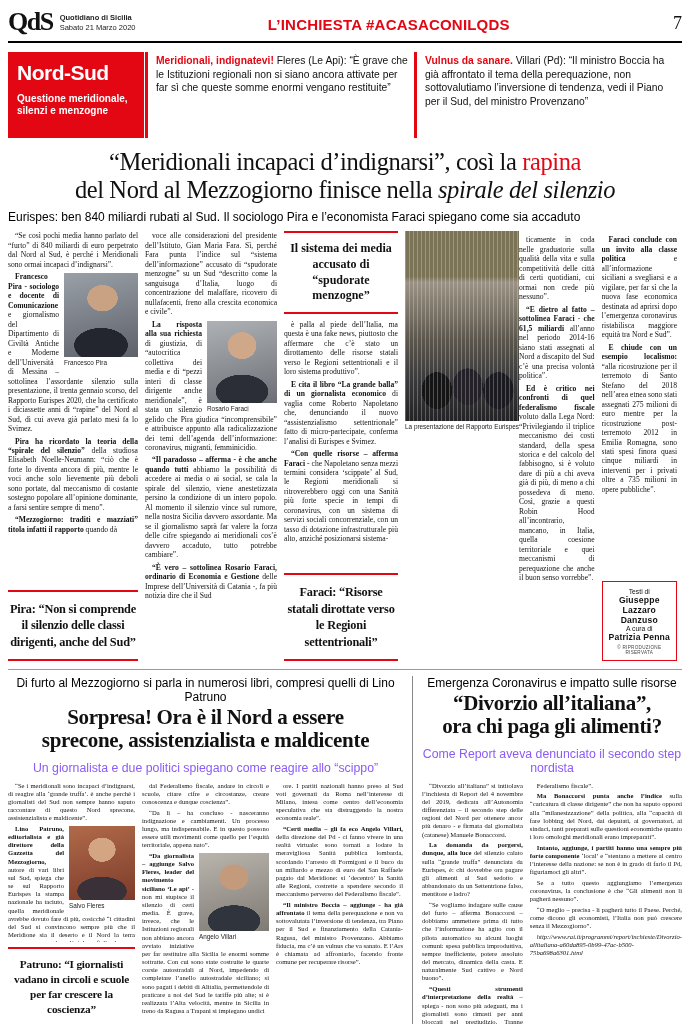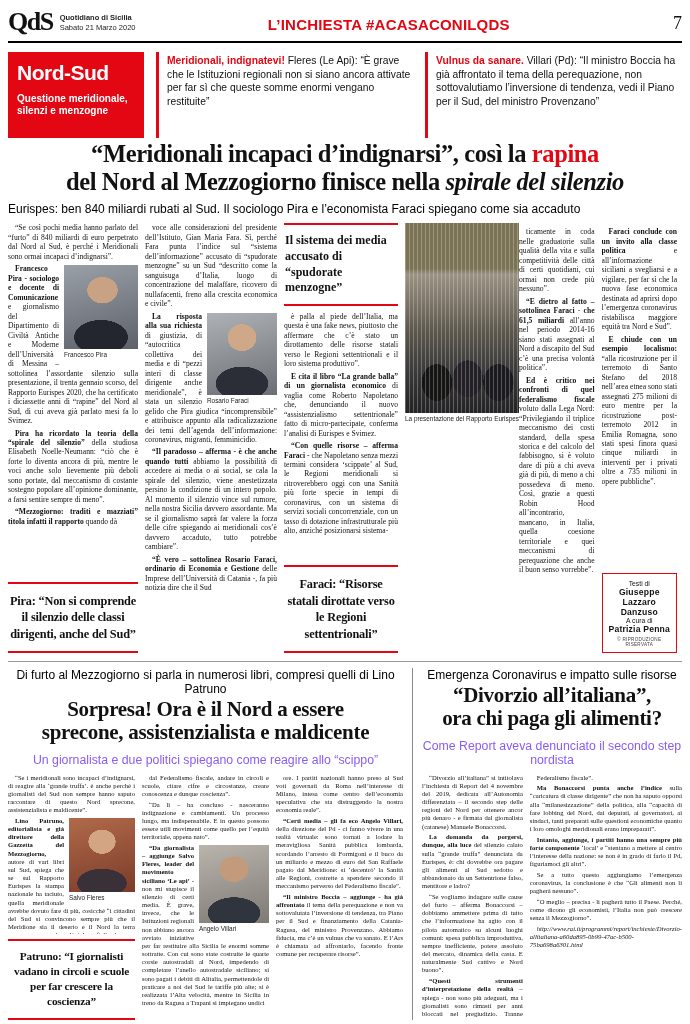--- a/index.html
+++ b/index.html
@@ -9,49 +9,49 @@
 
   
   .header{display:flex; align-items:flex-start; border-bottom:2.5px solid #000; padding:4px 0 7px;}
   .logo{font-family:"Liberation Serif",serif; font-weight:bold; font-size:26px; line-height:.9; letter-spacing:-1.5px;}
   .brand-lines{font-size:7.5px; line-height:1.3; color:#222; margin-left:7px; padding-top:3px;}
   .brand-lines .nm{font-weight:bold;}
   .section-title{flex:1; text-align:center; font-weight:bold; font-size:15px; color:var(--red); padding-top:6px; letter-spacing:.2px;}
   .pageno{font-family:"Liberation Serif",serif; font-size:18px; padding-top:3px; width:40px; text-align:right;}
 
   
-  .topstrip{display:flex; gap:12px; margin:9px 0 2px; height:86px;}
+  .topstrip{display:flex; gap:1px; margin:9px 0 2px; height:86px;}
   .redbox{width:136px; background:var(--red); color:#fff; padding:10px 9px; flex:none;}
   .redbox-title{font-weight:bold; font-size:21px; line-height:1; letter-spacing:-.5px;}
   .redbox-sub{font-weight:bold; font-size:10px; line-height:1.2; margin-top:10px;}
   .teaser{flex:1; border-left:3px solid var(--red); padding:2px 2px 0 8px; font-size:10.3px; line-height:1.33; text-align:left;}
   .teaser .lead{color:var(--red); font-weight:bold;margin-top:6px;}
 
   
-  h1{font-family:"Liberation Serif",serif; font-weight:bold; text-align:center; font-size:24.5px; line-height:1.13; letter-spacing:-.4px; margin-top:2px;}
+  h1{font-family:"Liberation Serif",serif; font-weight:normal; text-align:center; font-size:24.5px; line-height:1.13; letter-spacing:-.4px; margin-top:10px;}
   h1 .red{color:var(--red);}
   h1 em{font-style:italic;}
   .deck{font-size:12px; margin:7px 0 7px; color:#000;}
 
   
   .cols{display:flex; gap:7px;}
   .main-cols{height:430px;}
   .col{display:flex; flex-direction:column; height:100%;}
   .c1{width:130px; flex:none;} .c2{width:132px; flex:none;} .c3{width:114px; flex:none;}
   .col-wide{width:272px; flex:none; display:flex; flex-direction:row; height:100%;}
   .grow{flex:1 1 auto; overflow:hidden;}
   .paras p{font-family:"Liberation Serif",serif; font-size:7.6px; line-height:1.25; text-align:justify; text-indent:7px; margin:0 0 3px; hyphens:auto;}
   .paras p b{font-weight:bold;}
   .paras p.it{font-style:italic;}
   .small .paras p{font-size:6.6px; line-height:1.24; margin-bottom:2.5px;}
 
   
   .pullquote{border-top:2.5px solid var(--red); border-bottom:2.5px solid var(--red); padding:9px 1px; text-align:center;
     font-family:"Liberation Serif",serif; font-weight:bold; font-size:12.3px; line-height:1.35; letter-spacing:-.2px; flex:none; margin-top:5px;}
-  .boxquote{border-top:2.5px solid var(--red); border-bottom:2.5px solid var(--red); padding:8px 1px; text-align:left;
+  .boxquote{border-top:2.5px solid var(--red); border-bottom:2.5px solid var(--red); padding:8px 1px; text-align:center;
     font-family:"Liberation Serif",serif; font-weight:bold; font-size:12px; line-height:1.3; margin-bottom:6px; flex:none;}
   .small .pullquote{font-size:11.3px; padding:8px 1px;}
 
   
   figure{flex:none;}
   .fl{float:right; margin:1px 0 2px 5px;}
   .photo .img{width:100%; display:block;}
   figcaption{font-size:6.4px; line-height:1.2; padding-top:2px; color:#222;}
   .pira{width:74px;}   .pira .img{height:84px; background:
       radial-gradient(ellipse 34% 26% at 52% 30%, #c9a284 0 60%, rgba(0,0,0,0) 61%),

